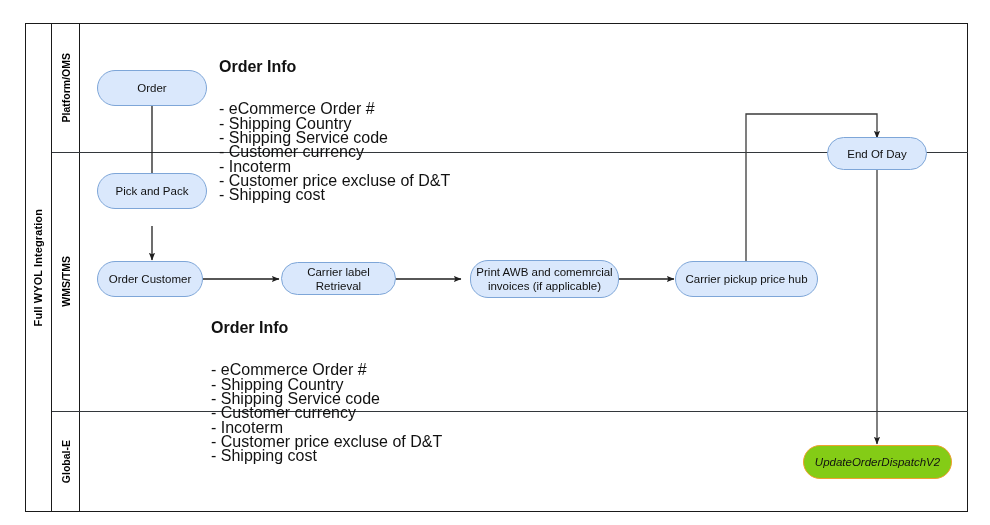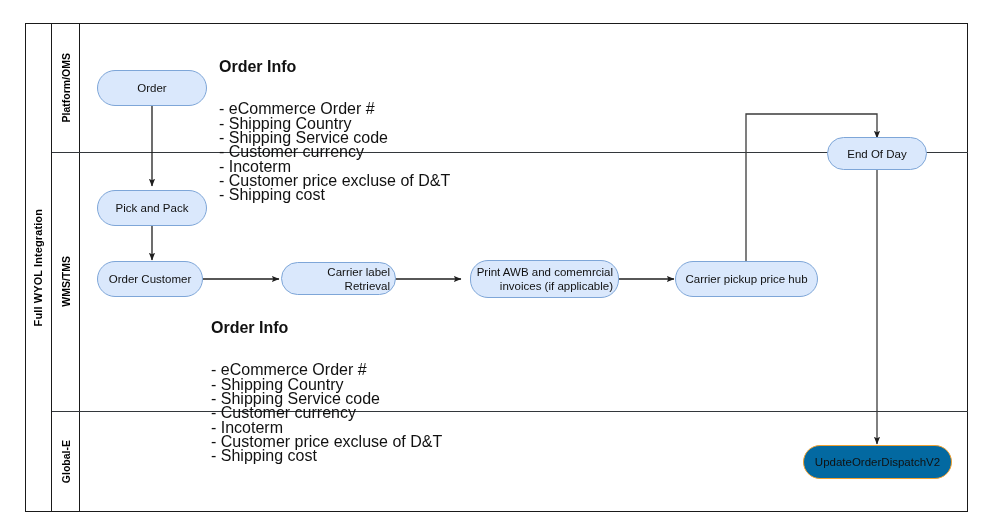--- a/index.html
+++ b/index.html
@@ -92,33 +92,34 @@
     border-top: 1.4px solid #33373b;
   }
   
   .node {
     position: absolute;
     box-sizing: border-box;
     border-radius: 18px;
     display: flex;
     align-items: center;
     justify-content: center;
-    text-align: right;
+    text-align: center;
     font-size: 11.5px;
     line-height: 14px;
     color: #111111;
     padding: 2px 5px;
   }
   .node.blue {
     background: #dae8fc;
     border: 1.1px solid #7ea6d8;
   }
   .node.orange {
-    background: #0369a1;
+    background: #84cc16;
     border: 1.3px solid #f0a030;
+    font-style: italic;
   }
   
   .anno {
     position: absolute;
     font-size: 16px;
     line-height: 14.3px;
     color: #111111;
     white-space: pre;
   }
   .anno .anno-title {
@@ -180,21 +181,21 @@
 
     <path d="M746,265 L746,114 L877,114 L877,138" fill="none" stroke="#3b3b3b" stroke-width="1.3" marker-end="url(#arrow)"></path>
 
     <path d="M877,170 L877,444" fill="none" stroke="#3b3b3b" stroke-width="1.3" marker-end="url(#arrow)"></path>
   </svg>
 
   <div class="node blue" style="left:97px;  top:70px;  width:110px; height:36px;">
     <span>Order</span>
   </div>
 
-  <div class="node blue" style="left:97px;  top:190px; width:110px; height:36px;">
+  <div class="node blue" style="left:97px;  top:173px; width:110px; height:36px;">
     <span>Pick and Pack</span>
   </div>
 
   <div class="node blue" style="left:97px;  top:261px; width:106px; height:36px;">
     <span>Order Customer</span>
   </div>
 
   <div class="node blue" style="left:281px; top:262px; width:115px; height:33px;">
     <span>Carrier label Retrieval</span>
   </div>

